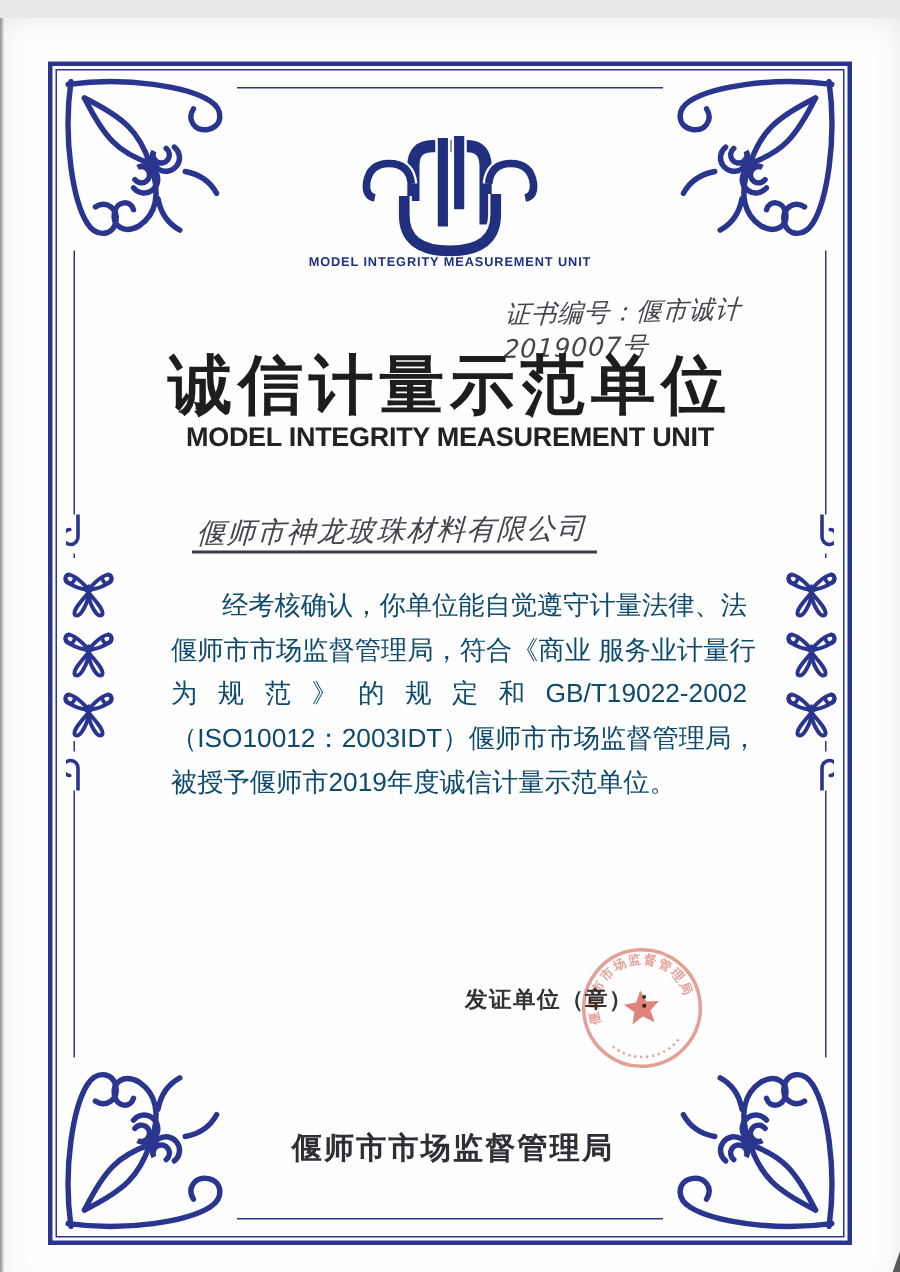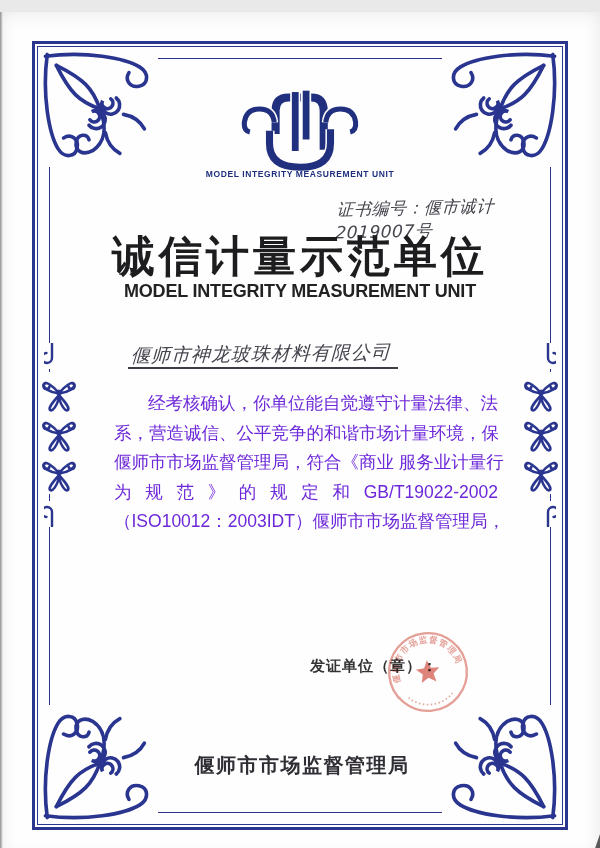--- a/index.html
+++ b/index.html
@@ -47,21 +47,21 @@
   .company-line{position:absolute;left:128px;top:355px;width:270px;height:2px;
     background:#3c3c44;}
   
   .title-cn{position:absolute;left:0;top:216px;width:600px;text-align:center;
     font-family:"Liberation Serif","DejaVu Serif",serif;font-size:43px;
     font-weight:bold;letter-spacing:4px;color:#1d1d1f;}
   .title-en{position:absolute;left:0;top:269px;width:600px;text-align:center;
     font-size:18px;font-weight:bold;letter-spacing:-.2px;color:#222;}
   
   .body-text{position:absolute;left:114px;top:377px;width:384px;
-    font-size:17.5px;color:#6d28d9;}
+    font-size:17.5px;color:#0c4a6e;}
   .body-text .bline{height:29.6px;line-height:29.6px;text-align:justify;
     text-align-last:justify;white-space:nowrap;}
   .body-text .bline.first{text-indent:34px;}
   .body-text .bline.last{text-align-last:left;}
   
   .issuer-label{position:absolute;left:310px;top:645px;font-size:15px;
     font-weight:600;color:#333;letter-spacing:1px;}
   .seal{position:absolute;left:384px;top:616px;width:88px;height:88px;
     opacity:.82;transform:rotate(-6deg);mix-blend-mode:multiply;}
   .authority{position:absolute;left:0;top:740px;width:604px;text-align:center;
@@ -199,24 +199,24 @@
   <div class="cert-no handwrite">证书编号：偃市诚计2019007号</div>
 
   <div class="title-cn">诚信计量示范单位</div>
   <div class="title-en">MODEL INTEGRITY MEASUREMENT UNIT</div>
 
   <div class="company handwrite">偃师市神龙玻珠材料有限公司</div>
   <div class="company-line"></div>
 
   <div class="body-text">
     <div class="bline first">经考核确认，你单位能自觉遵守计量法律、法</div>
-    <div class="bline">系，营造诚信、公平竞争的和谐市场计量环境，保</div>
     <div class="bline">偃师市市场监督管理局，符合《商业 服务业计量行</div>
     <div class="bline">为规范》的规定和GB/T19022-2002</div>
     <div class="bline">（ISO10012：2003IDT）偃师市市场监督管理局，</div>
+    <div class="bline last">被授予偃师市2019年度诚信计量示范单位。</div>
   </div>
 
   <div class="issuer-label">发证单位（章）：</div>
 
   <svg class="seal" viewBox="0 0 120 120">
     <circle cx="60" cy="60" r="53" fill="none" stroke="#df8b80" stroke-width="3.2"></circle>
     <path id="sealArc" d="M22,72 A40,40 0 1 1 98,72" fill="none"></path>
     <text font-size="11.5" fill="#e09086" letter-spacing="1.6" font-weight="bold">
       <textPath href="#sealArc" startOffset="2">偃师市市场监督管理局</textPath>
     </text>

